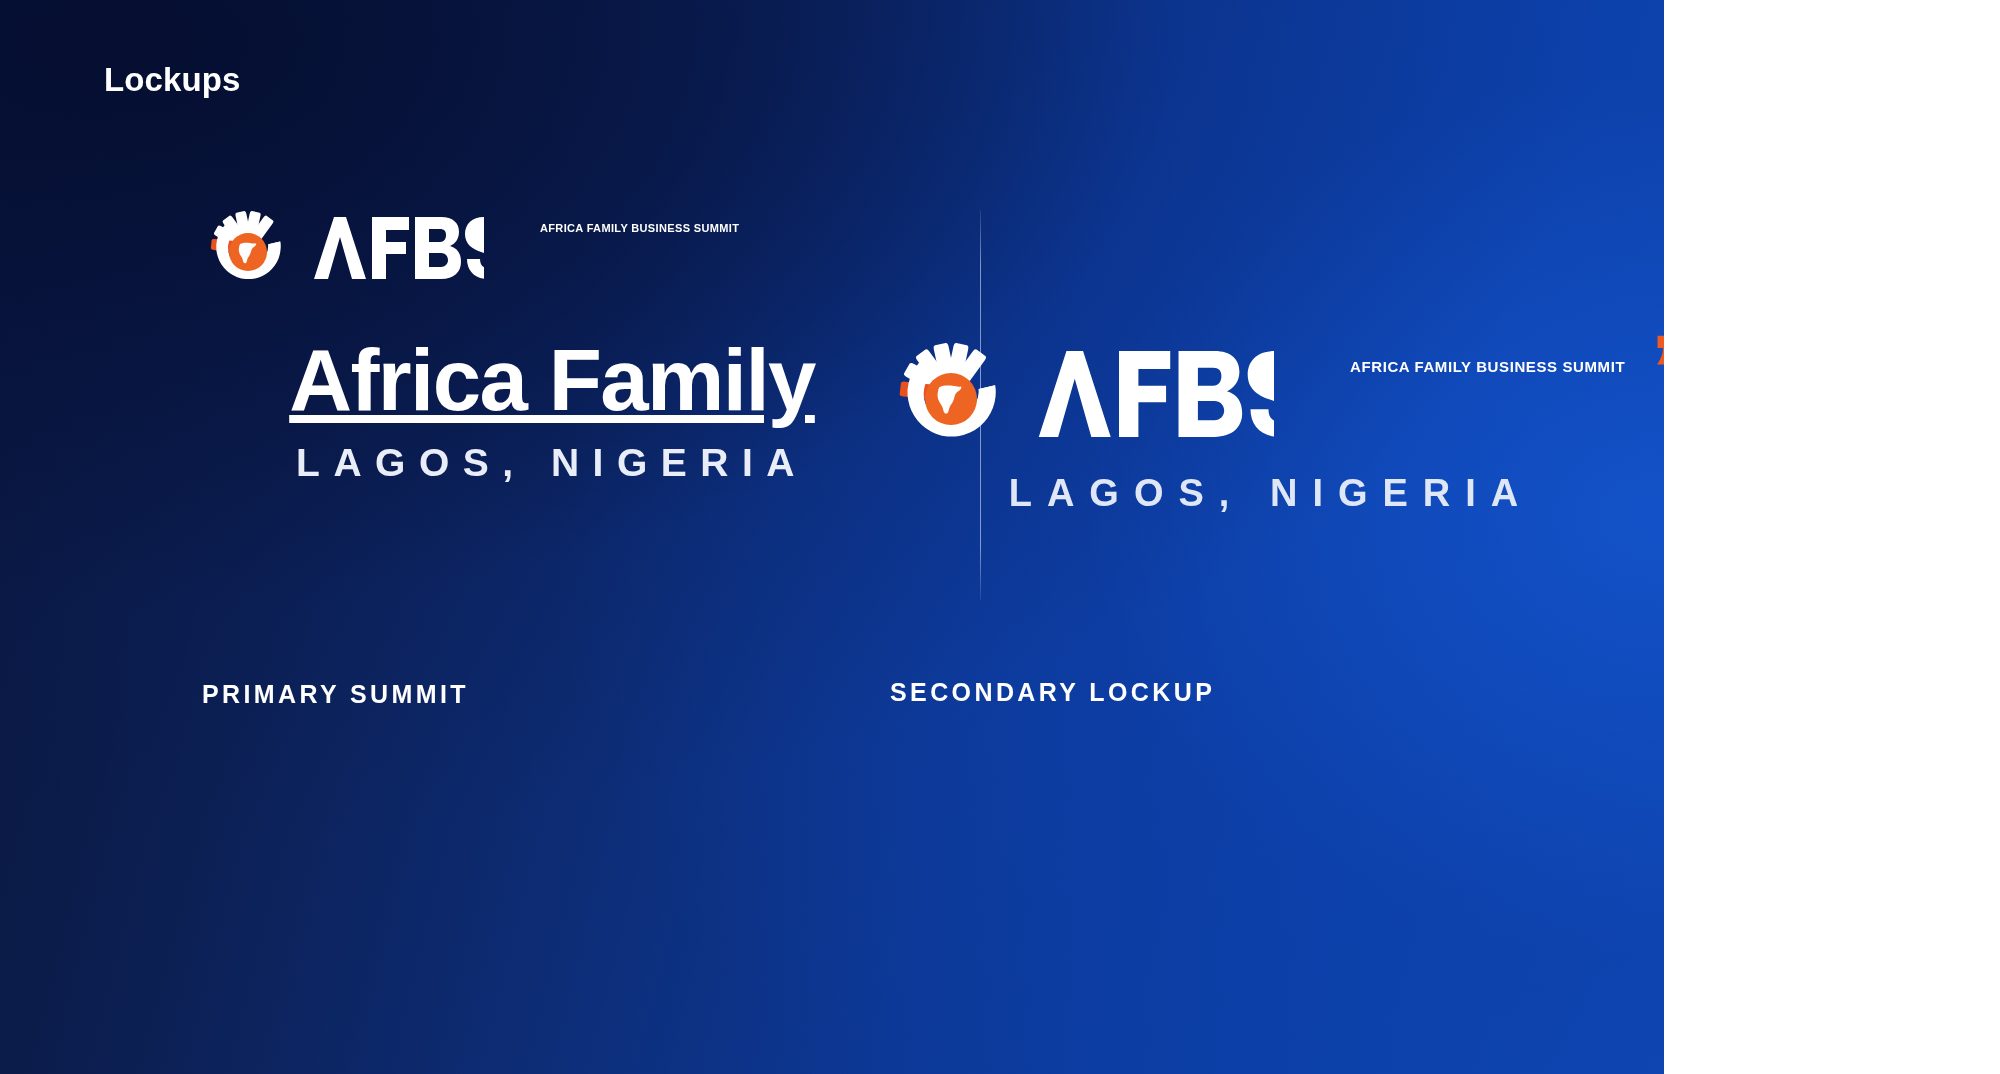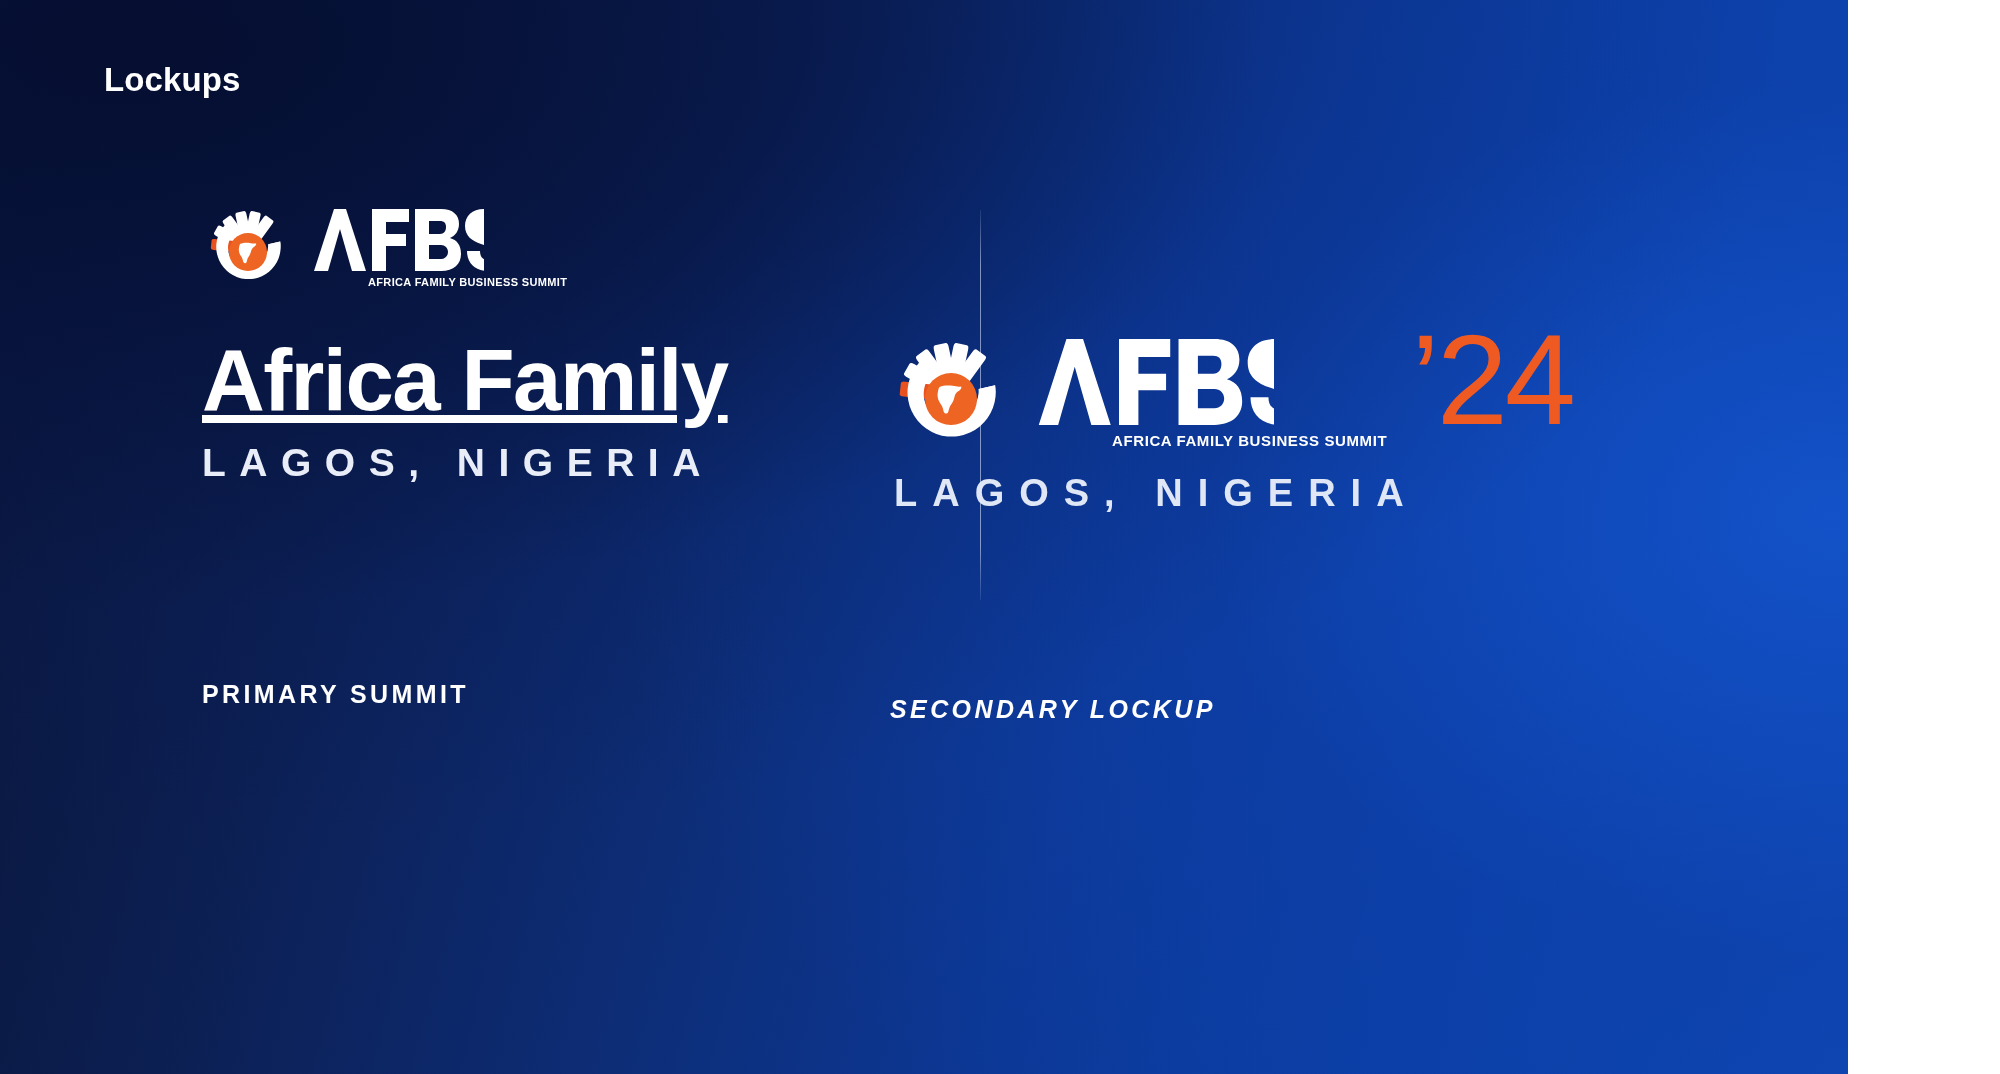--- a/index.html
+++ b/index.html
@@ -6,26 +6,27 @@
   * { margin:0; padding:0; box-sizing:border-box; }
 
   html, body {
     width:2000px; height:1074px;
     overflow:hidden;
     font-family:"Liberation Sans", sans-serif;
   }
 
   .slide {
     position:relative;
-    width:1848px; height:1074px;
+    width:1664px; height:1074px;
     background:
       radial-gradient(ellipse 130% 110% at 8% 4%, rgba(5,14,48,0.97) 0%, rgba(6,18,60,0.72) 26%, rgba(8,26,84,0.20) 48%, rgba(0,0,0,0) 68%),
       radial-gradient(ellipse 100% 120% at 99% 48%, rgba(20,84,205,0.85) 0%, rgba(14,64,172,0.45) 34%, rgba(0,0,0,0) 66%),
       linear-gradient(104deg, #0a1538 0%, #0c1f52 20%, #0d2c74 40%, #0c3896 60%, #0b3fa6 78%, #0e47b2 100%);
     overflow:hidden;
+    text-align:center;
   }
 
   
   .slide-title {
     position:absolute;
     left:104px; top:61px;
     font-size:33px;
     font-weight:700;
     color:#ffffff;
     letter-spacing:0.1px;
@@ -62,21 +63,21 @@
 
   .mark .globe {
     position:absolute;
     border-radius:50%;
     background:#ee6423;
     display:flex; align-items:center; justify-content:center;
   }
   .mark .globe svg { display:block; width:76%; height:76%; }
 
   
-  .afbs-block { display:flex; flex-direction:column; }
+  .afbs-block { display:flex; flex-direction:row; }
 
   .afbs {
     color:#ffffff;
     font-weight:700;
     line-height:0.82;
     display:flex;
     align-items:flex-end;
   }
   .afbs svg { display:block; }
 
@@ -163,24 +164,23 @@
   }
   .secondary .locality {
     margin-top:14px;
     margin-left:6px;
     font-size:38px;
     letter-spacing:15px;
     color:#dfe7f6;
   }
   .secondary .caption {
     position:absolute;
-    left:2px; top:365px;
+    left:2px; top:348px;
     font-size:25px;
     letter-spacing:3.4px;
-    font-style:italic;
   }
 </style>
 </head>
 <body>
 
 <div class="slide">
 
   <div class="slide-title">Lockups</div>
 
   <div class="divider"></div>

